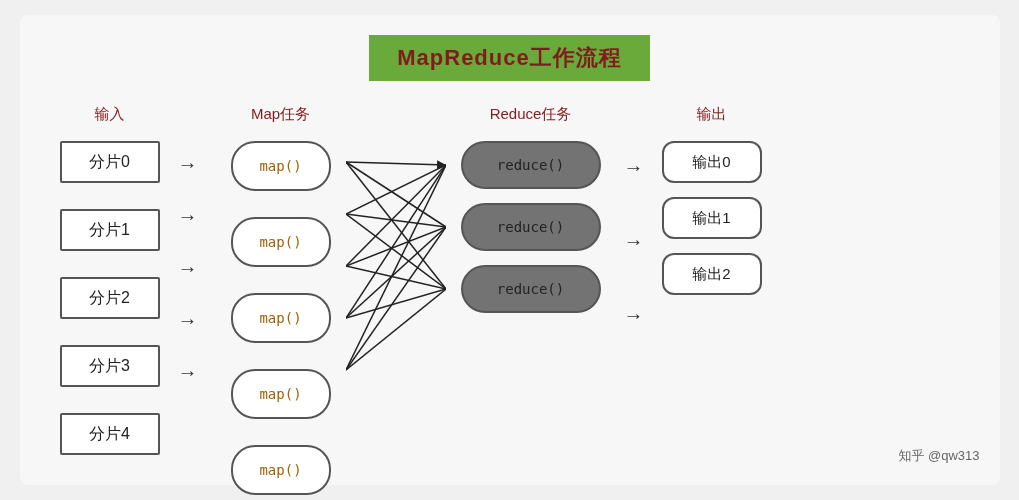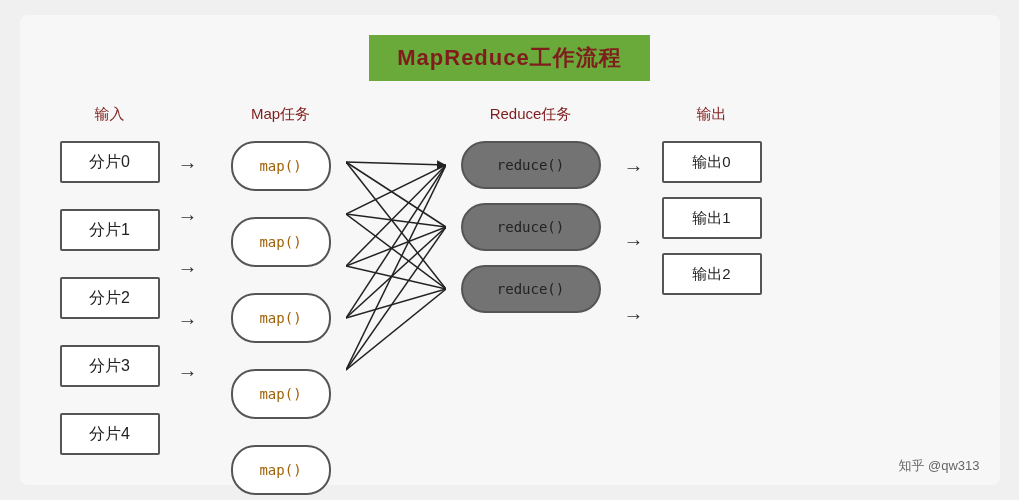--- a/index.html
+++ b/index.html
@@ -99,25 +99,25 @@
     .output-box {
       width: 100px;
       height: 42px;
       border: 2px solid #555;
       background: white;
       display: flex;
       align-items: center;
       justify-content: center;
       font-size: 15px;
       color: #222;
-      border-radius: 2px;
+      border-radius: 12px;
     }
     .watermark {
       position: absolute;
-      bottom: 10px;
+      bottom: 20px;
       right: 20px;
       font-size: 13px;
       color: #666;
     }
     
     .diagram-area {
       display: flex;
       flex-direction: row;
       align-items: flex-start;
       width: 100%;

